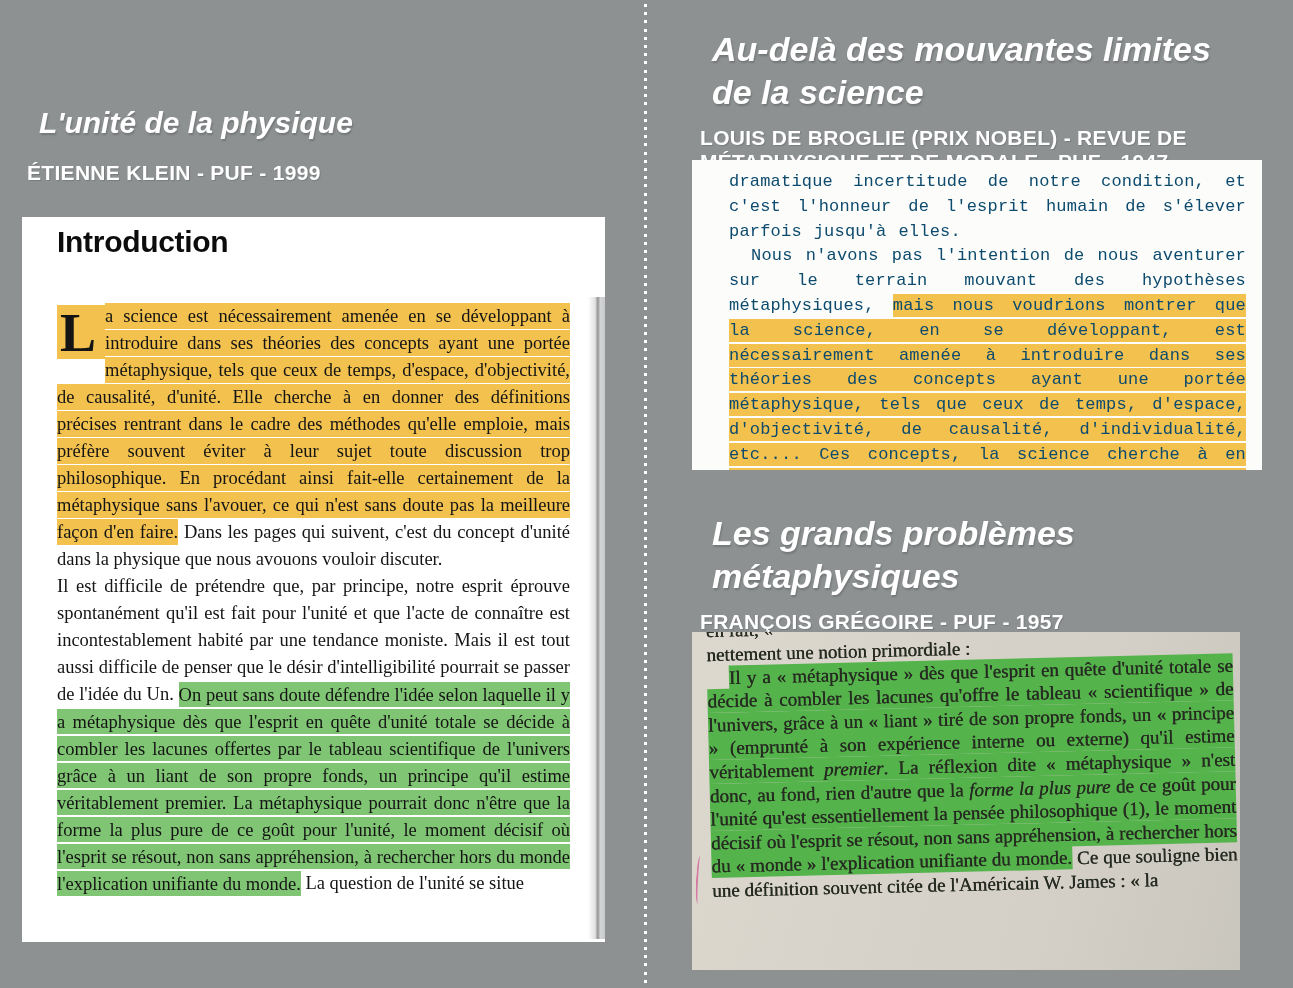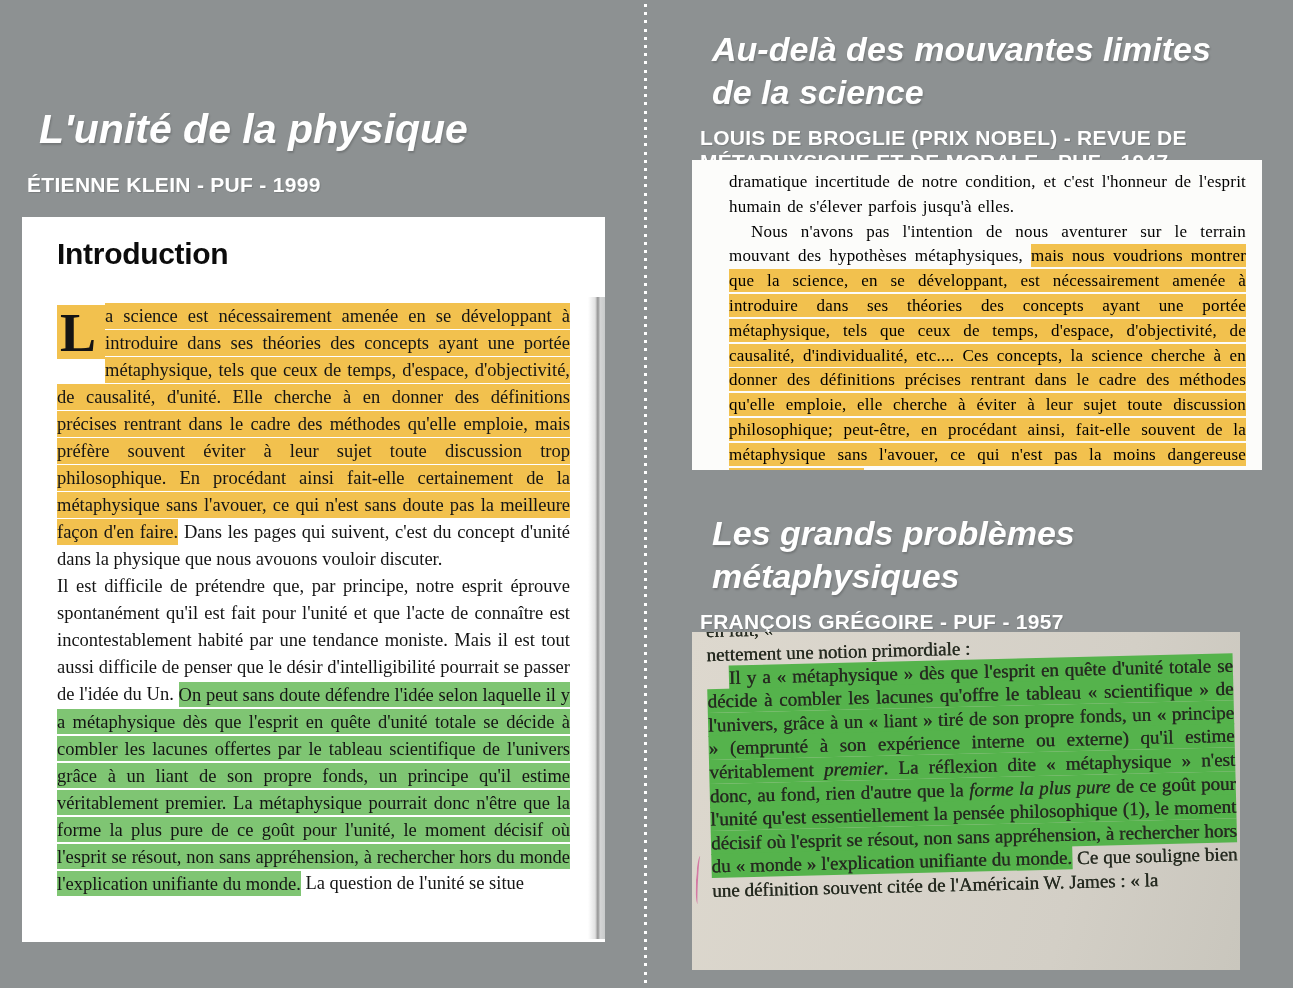--- a/index.html
+++ b/index.html
@@ -18,34 +18,34 @@
   .bookhead h1{
     margin:12px;font-family:"Liberation Sans",sans-serif;
     font-style:italic;font-weight:800;
     text-shadow:1px 2px 2px rgba(0,0,0,.18);
   }
   .bookhead .sub{
     font-weight:700;letter-spacing:.3px;
     text-shadow:1px 1px 1px rgba(0,0,0,.15);
   }
   .head-left{left:27px;top:94px;width:600px;}
-  .head-left h1{font-size:41px;line-height:1.15;}
+  .head-left h1{font-size:30px;line-height:1.15;}
   .head-left .sub{font-size:21px;line-height:24px;margin-top:20px;}
   .head-rt{left:700px;top:16px;width:562px;}
   .head-rt h1,.head-rb h1{font-size:34px;line-height:43px;}
   .head-rt .sub,.head-rb .sub{font-size:21px;line-height:24px;margin-top:7px;}
   .head-rb{left:700px;top:500px;width:562px;}
 
   
   .page{
     position:absolute;left:22px;top:217px;width:583px;height:725px;
     background:var(--page_white,#ffffff);
   }
   .page h2{
-    margin:20px 0 0 35px;font-family:"Liberation Sans",sans-serif;
+    margin:8px 0 0 35px;font-family:"Liberation Sans",sans-serif;
     font-size:30px;font-weight:800;letter-spacing:-.3px;color:#0c0c0c;
   }
   .page .body{
     position:absolute;left:35px;right:35px;top:86px;
     font-family:"Liberation Serif",serif;font-size:18.5px;line-height:27px;
     text-align:justify;color:#141414;
   }
   .page .body p{margin:0;}
   .dropcap{
     float:left;background:var(--highlight_yellow,#f2c14e);
@@ -61,22 +61,22 @@
     background:linear-gradient(to right,rgba(141,145,146,0) 0%,rgba(120,120,120,.22) 42%,rgba(80,80,80,.62) 58%,rgba(120,124,125,.32) 72%,rgba(141,145,146,.48) 100%);
   }
 
   
   .scan1{
     position:absolute;left:692px;top:160px;width:570px;height:310px;
     background:#fcfcfa;overflow:hidden;
   }
   .scan1 .txt{
     padding:10px 16px 0 37px;
-    font-family:Liberation Serif, serif;font-size:17px;line-height:24.8px;
-    text-align:justify;color:#000000;letter-spacing:.2px;word-spacing:1.5px;
+    font-family:Liberation Mono, monospace;font-size:17px;line-height:24.8px;
+    text-align:justify;color:#0c4a6e;letter-spacing:.2px;word-spacing:1.5px;
   }
   .scan1 p{margin:0;}
   .scan1 p.ind{text-indent:22px;}
   mark.y2{background:var(--highlight_yellow,#f2c14e);padding:2px 0;}
 
   
   .scan2{
     position:absolute;left:692px;top:632px;width:548px;height:338px;
     background:linear-gradient(105deg,var(--scan_photo_bg,#ddd8ce) 0%,#d3cfc6 70%,#c9c6bd 100%);
     overflow:hidden;

